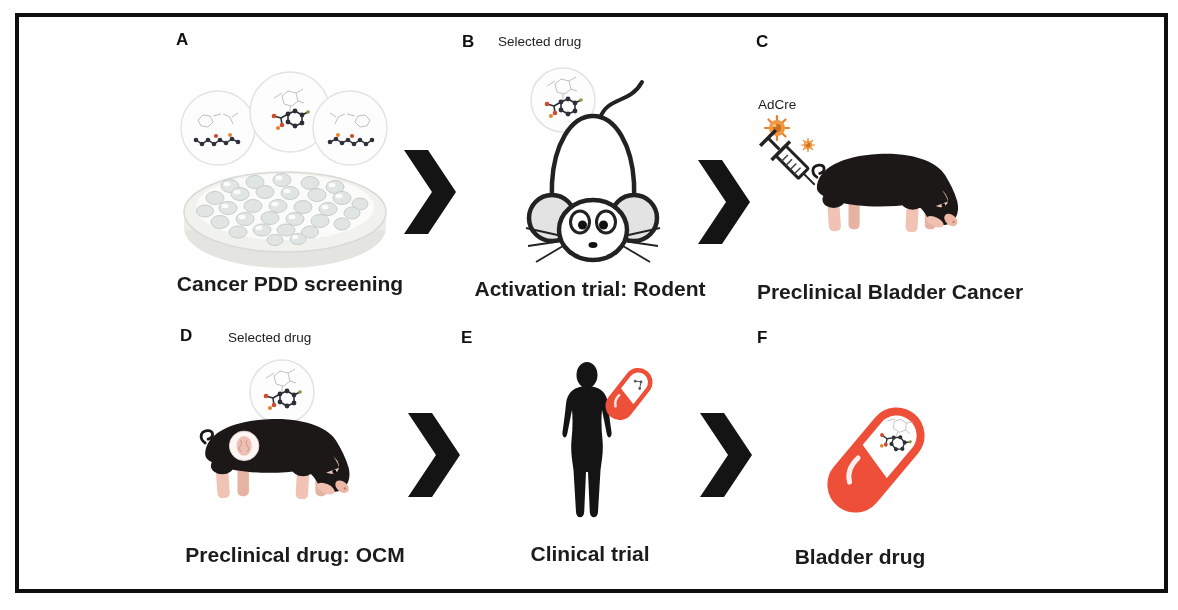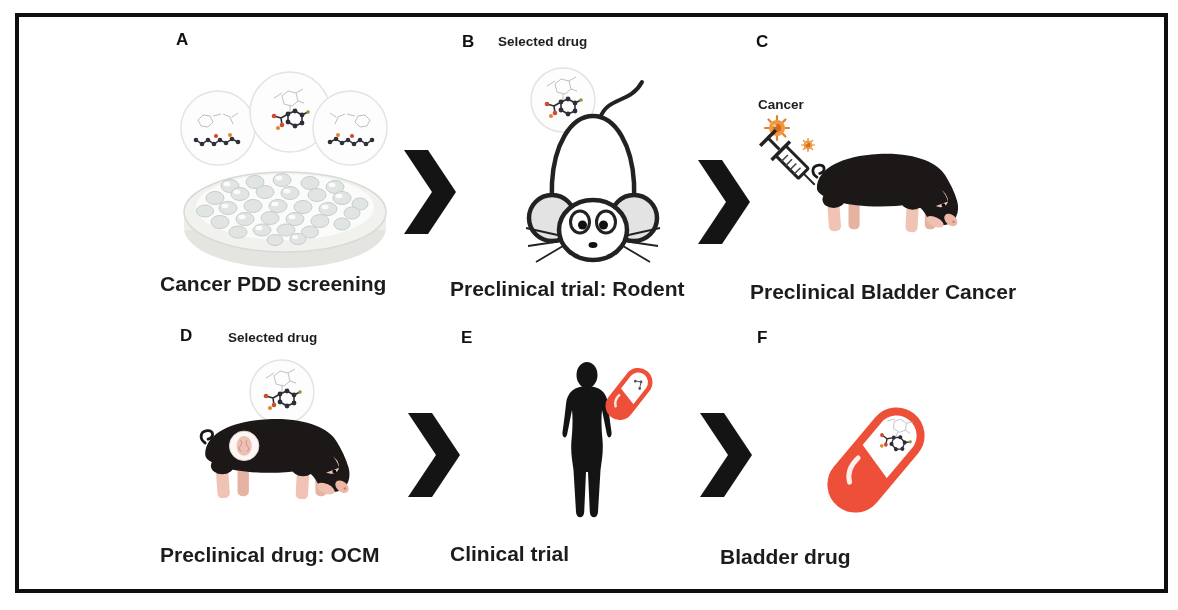--- a/index.html
+++ b/index.html
@@ -10,25 +10,25 @@
   .frame{
     position:absolute;left:15px;top:13px;width:1145px;height:572px;
     border:4px solid #0e0e0e;background:#ffffff;
   }
   .abs{position:absolute;}
   .panel-label{
     position:absolute;font-weight:bold;font-size:17px;color:#111;
     letter-spacing:.5px;
   }
   .annotation{
-    position:absolute;font-weight:bold;font-size:13.5px;color:#1d1d1d;
+    position:absolute;font-weight:normal;font-size:13.5px;color:#1d1d1d;
   }
   .caption{
     position:absolute;font-weight:bold;font-size:21px;color:#1c1c1c;
-    white-space:nowrap;
+    text-align:center;white-space:nowrap;
   }
   svg{display:block;}
 </style>
 </head>
 <body>
 
 <div class="frame"></div>
 
 <svg width="0" height="0" style="position:absolute">
   <defs>
@@ -208,28 +208,28 @@
   <g stroke="#222" stroke-width="1.8">
     <line x1="44" y1="158" x2="8" y2="150"></line>
       <line x1="44" y1="163" x2="10" y2="168"></line>
       <line x1="45" y1="168" x2="18" y2="184"></line>
     <line x1="106" y1="158" x2="142" y2="150"></line>
       <line x1="106" y1="163" x2="140" y2="168"></line>
       <line x1="105" y1="168" x2="132" y2="184"></line>
   </g>
 </svg>
 
-<div class="caption" style="left:450px;top:277px;width:280px">Preclinical trial: Rodent</div>
+<div class="caption" style="left:450px;top:277px;width:280px">Activation trial: Rodent</div>
 
 <svg class="abs" style="left:698px;top:160px" width="52" height="84" viewBox="0 0 52 84">
   <polygon points="0,0 24,0 52,42 24,84 0,84 28,42" fill="#141414"></polygon>
 </svg>
 
 <span class="panel-label" style="left:756px;top:32px">C</span>
-<span class="annotation" style="left:758px;top:97px">Cancer</span>
+<span class="annotation" style="left:758px;top:97px">AdCre</span>
 
 <svg class="abs" style="left:752px;top:98px" width="230" height="150" viewBox="0 0 230 150">
   <use href="#virus" transform="translate(25,30)"></use>
   <use href="#virus" transform="translate(56,47) scale(0.55)"></use>
   <use href="#pig" transform="translate(50,42) scale(0.93)"></use>
   <g transform="translate(33,57) rotate(-45)">
     <line x1="0" y1="26" x2="0" y2="42" stroke="#222" stroke-width="2"></line>
     <rect x="-7" y="-6" width="14" height="32" rx="1" fill="#ffffff" stroke="#222" stroke-width="3"></rect>
     <g stroke="#444" stroke-width="1.5">
       <line x1="-7" y1="2" x2="2" y2="2"></line>

